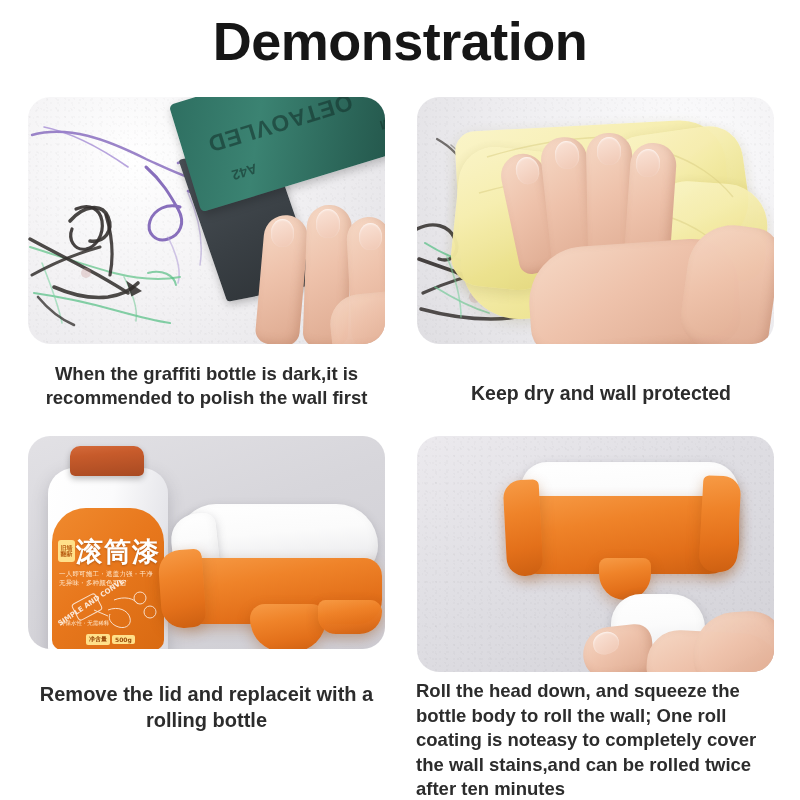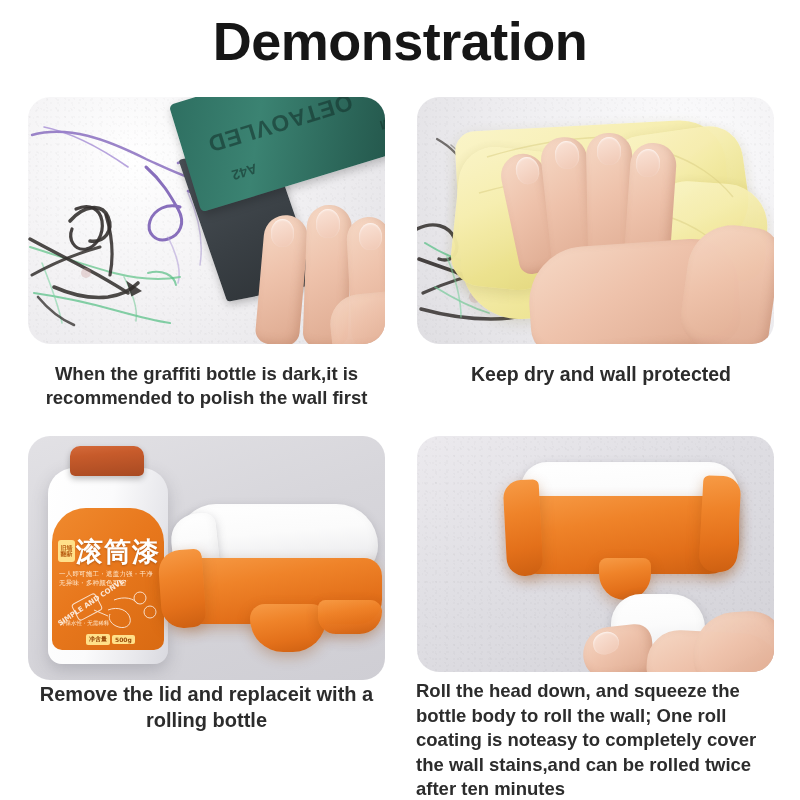--- a/index.html
+++ b/index.html
@@ -19,21 +19,21 @@
     color: #161616; line-height: 1.0;
     font-family: "Liberation Sans", sans-serif;
   }
 
   
   .panel {
     position: absolute; overflow: hidden; border-radius: 22px;
   }
   #panel-tl { left: 28px;  top: 97px;  width: 357px; height: 247px; }
   #panel-tr { left: 417px; top: 97px;  width: 357px; height: 247px; }
-  #panel-bl { left: 28px;  top: 436px; width: 357px; height: 244px; }
+  #panel-bl { left: 28px;  top: 436px; width: 357px; height: 213px; }
   #panel-br { left: 417px; top: 436px; width: 357px; height: 236px; }
 
   
   .wall-bg {
     position:absolute; inset:0;
     background:
       radial-gradient(circle at 30% 25%, #ffffff 0%, #f3f2f4 45%, #e3e2e6 100%);
   }
   .wall-bg.tr {
     background:
@@ -185,21 +185,21 @@
     box-shadow: 0 5px 14px rgba(150,70,10,.3);
   }
 
   
   .caption {
     position:absolute; color:#2c2c2c; font-weight:700;
     font-family:"Liberation Sans", sans-serif;
     line-height:1.30;
   }
   #cap-tl { left:14px;  top:362px; width:385px; text-align:center; font-size:18.5px; }
-  #cap-tr { left:412px; top:362px; width:378px; text-align:center; font-size:19.5px; }
+  #cap-tr { left:412px; top:381px; width:378px; text-align:center; font-size:19.5px; }
   #cap-bl { left:14px;  top:681px; width:385px; text-align:center; font-size:20px; }
   #cap-br { left:416px; top:679px; width:372px; text-align:left;  font-size:18.5px; line-height:1.33; }
 </style>
 </head>
 <body>
 
 <div id="root">
 
   <div class="title">Demonstration</div>
 

